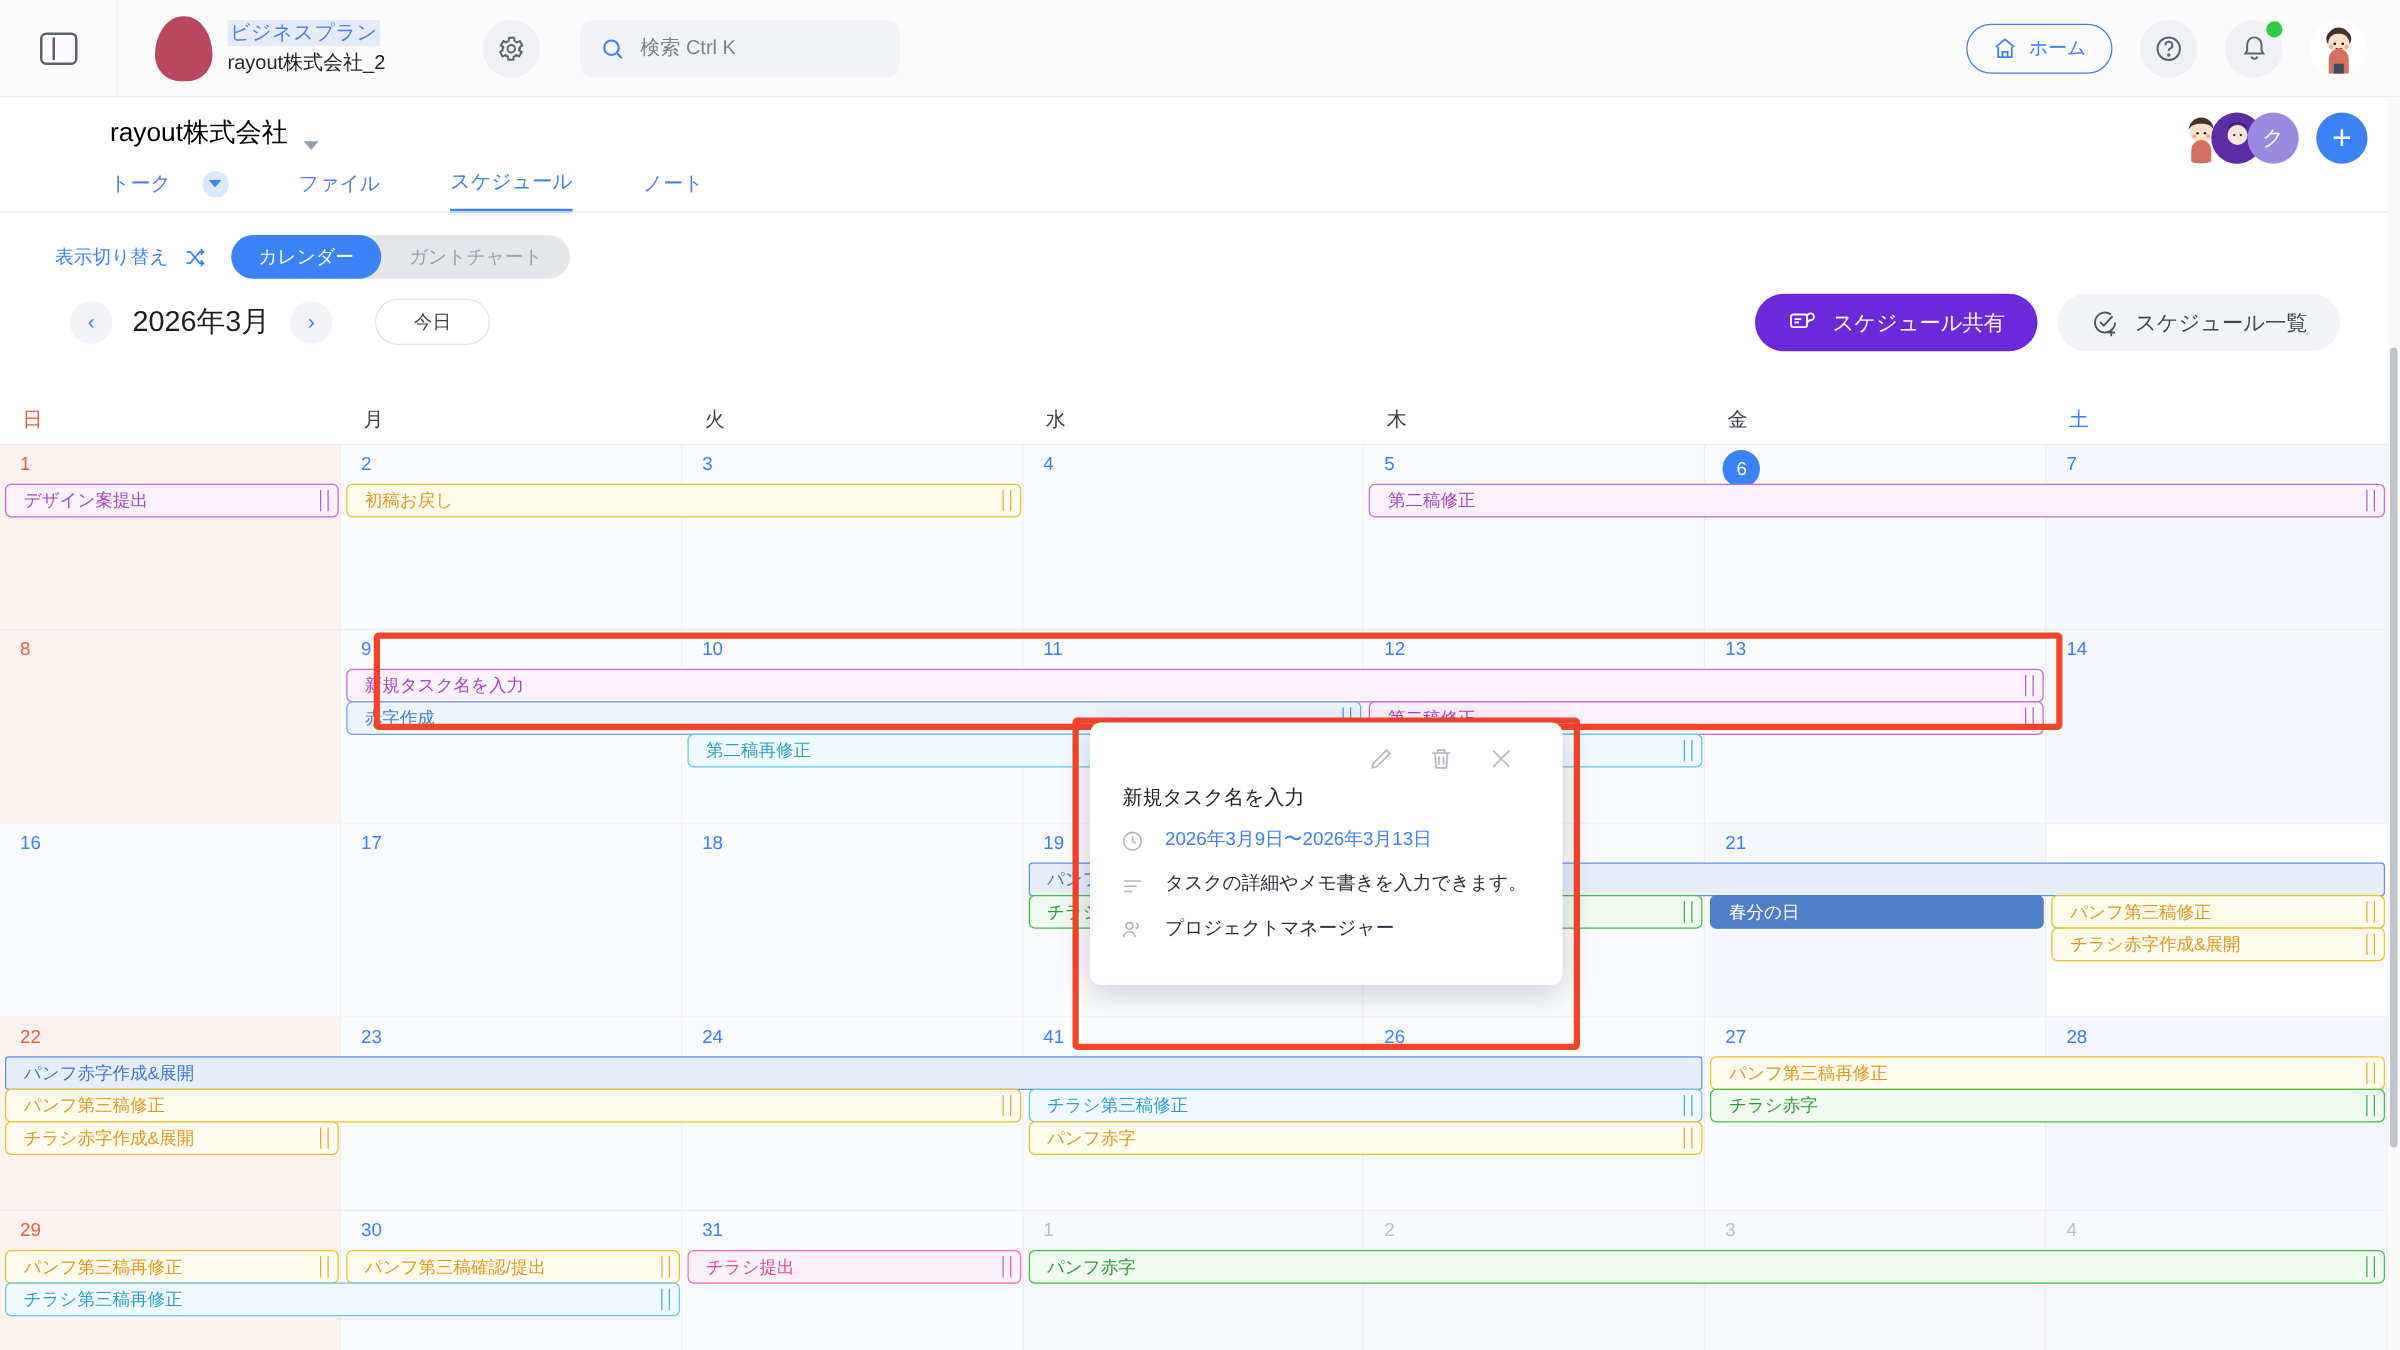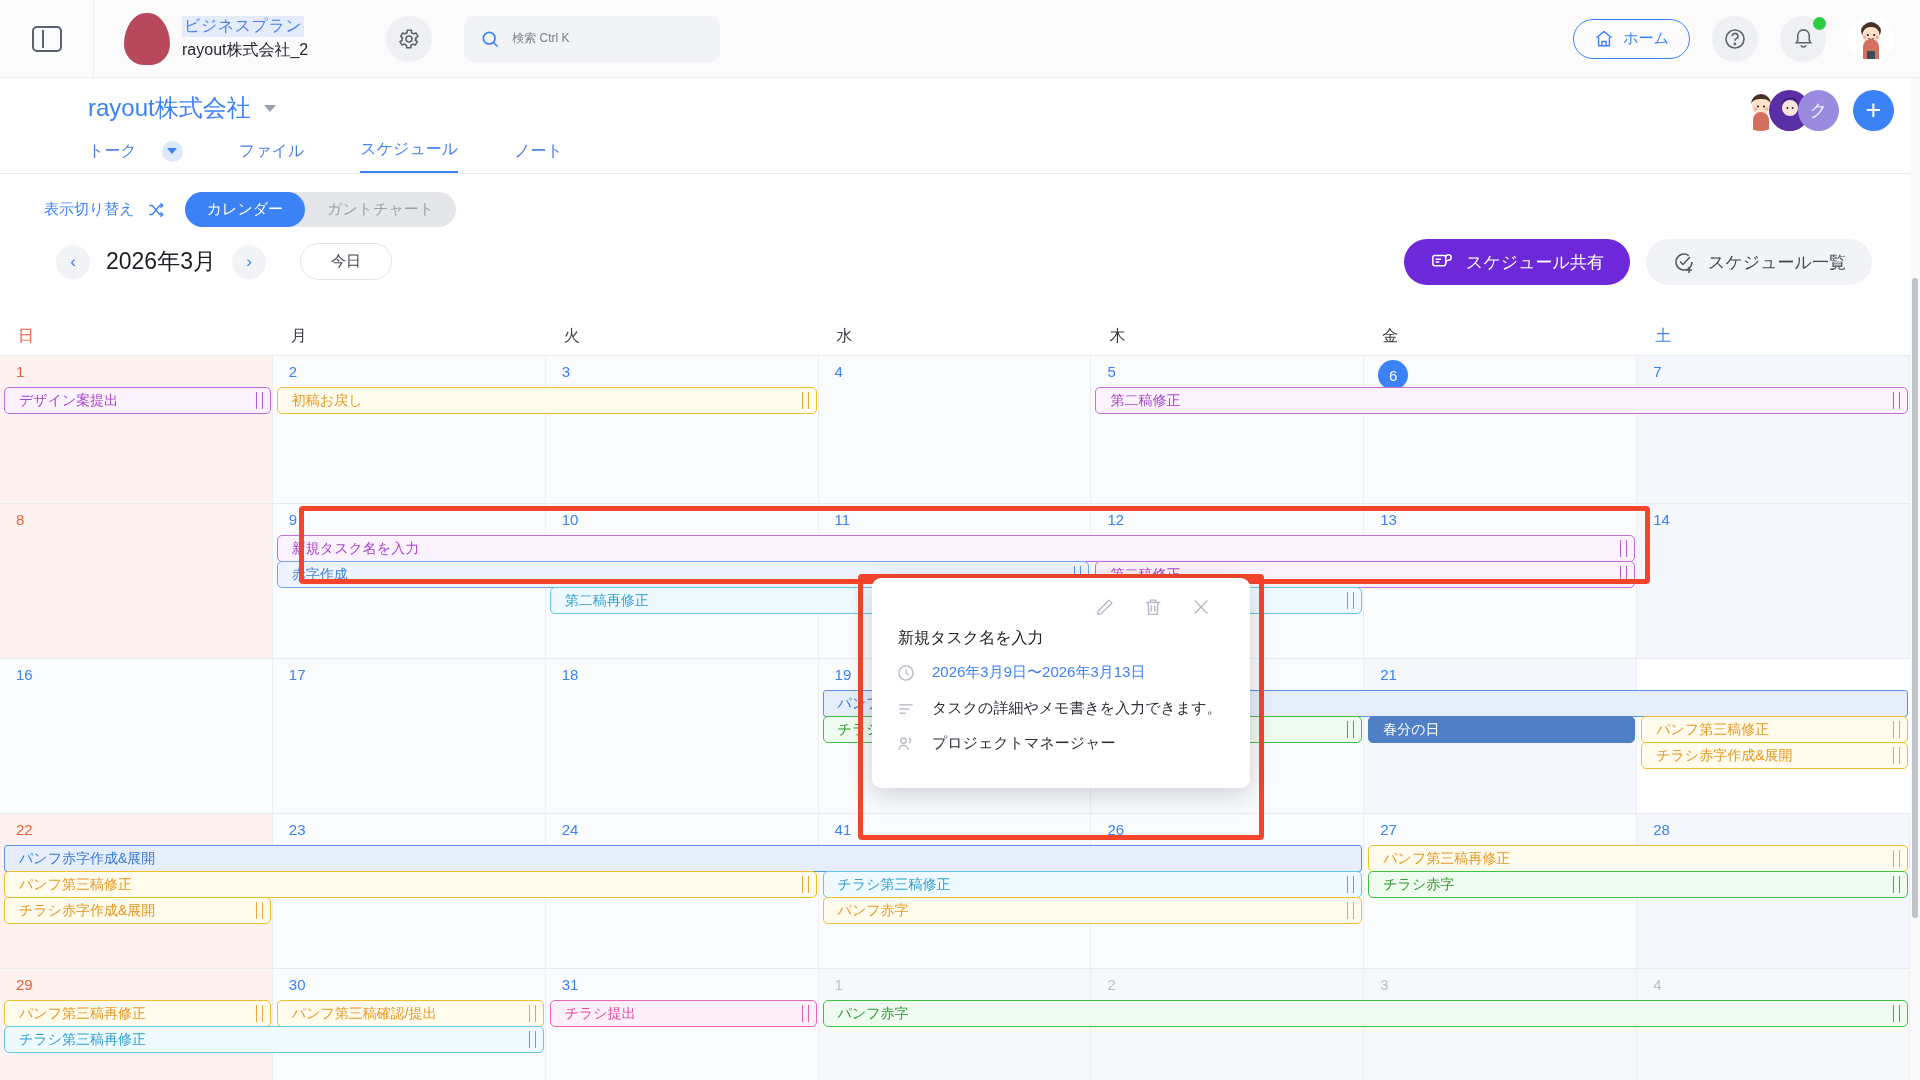--- a/index.html
+++ b/index.html
@@ -21,34 +21,34 @@
   .tb-ws { display:flex; align-items:center; gap:12px; padding-left:30px; }
   .ws-logo { width:46px; height:52px; background:#b8485c; border-radius:48% 48% 44% 44% / 60% 60% 40% 40%; }
   .ws-txt { display:flex; flex-direction:column; gap:3px; }
   .ws-plan { font-size:16px; color:#4a7fe8; background:#e4ecfb; align-self:flex-start; padding:0 2px; letter-spacing:.5px;}
   .ws-name { font-size:16px; color:#23262c; }
 
   .tb-gear { margin-left:78px; width:46px; height:46px; border-radius:50%; background:#eef0f4;
              display:flex; align-items:center; justify-content:center; }
   .tb-search { margin-left:32px; width:256px; height:46px; border-radius:10px; background:#f1f3f7;
                display:flex; align-items:center; gap:12px; padding:0 16px; }
-  .tb-search span.txt { color:#7a808c; font-size:12px; }
+  .tb-search span.txt { color:#7a808c; font-size:16px; }
 
   .tb-right { margin-left:auto; display:flex; align-items:center; gap:22px; padding-right:26px; }
   .home-btn { height:40px; border:1.5px solid #3b82f6; border-radius:22px; color:#3b82f6;
               display:flex; align-items:center; gap:9px; padding:0 20px; font-size:15px; }
   .circ-btn { width:46px; height:46px; border-radius:50%; background:#eef0f4;
               display:flex; align-items:center; justify-content:center; position:relative; }
   .green-dot { position:absolute; top:1px; right:0px; width:13px; height:13px; border-radius:50%; background:#2ecc40; }
   .avatar-top { width:46px; height:46px; border-radius:50%; background:#fff; overflow:hidden;
                 display:flex; align-items:center; justify-content:center; }
 
   
   .subhead { padding:14px 0 0 88px; background:#fff; position:relative; }
-  .sh-title { font-size:24px; color:#3b82f6; display:flex; align-items:center; gap:13px; }
+  .sh-title { font-size:21px; color:#000000; display:flex; align-items:flex-end; gap:13px; }
   .caret { width:0;height:0;border-left:6px solid transparent;border-right:6px solid transparent;border-top:7px solid #9aa1ad; }
   .tabs { display:flex; gap:56px; margin-top:15px; }
   .tab { font-size:16px; color:#4a7fe8; padding-bottom:11px; display:flex; align-items:center; gap:25px; }
   .tab.active { color:#3b82f6; border-bottom:3px solid #3b82f6; }
   .tab.plain { color:#4a7fe8; }
   .tab .pill { width:21px;height:21px;border-radius:50%;background:#dce8fb;display:flex;align-items:center;justify-content:center;}
   .tab .pill i { width:0;height:0;border-left:5px solid transparent;border-right:5px solid transparent;border-top:6px solid #3b82f6; display:block;}
   .subhead-line { position:absolute; left:0; right:0; bottom:0; height:1px; background:#e9eaee; }
 
   .members { position:absolute; right:26px; top:12px; display:flex; align-items:center; }
@@ -558,21 +558,21 @@
     </div>
 
     <div class="pr">
       <span class="pi">
         <svg width="20" height="20" viewBox="0 0 24 24" fill="none" stroke="#aeb5c1" stroke-width="1.5">
           <line x1="4" y1="7" x2="20" y2="7"></line>
             <line x1="4" y1="12" x2="16" y2="12"></line>
             <line x1="4" y1="17" x2="12" y2="17"></line>
         </svg>
       </span>
-      <span class="ptxt" style="max-width:290px;">タスクの詳細やメモ書きを入力できます。</span>
+      <span class="ptxt" style="max-width:290px;font-family:Liberation Mono, monospace;">タスクの詳細やメモ書きを入力できます。</span>
     </div>
 
     <div class="pr">
       <span class="pi">
         <svg width="20" height="20" viewBox="0 0 24 24" fill="none" stroke="#aeb5c1" stroke-width="1.5">
           <circle cx="9" cy="8" r="3.2"></circle>
             <path d="M3.5 19c0-3.2 2.4-5.4 5.5-5.4s5.5 2.2 5.5 5.4"></path>
           <path d="M15.5 5.2a3 3 0 0 1 0 5.6"></path>
         </svg>
       </span>

